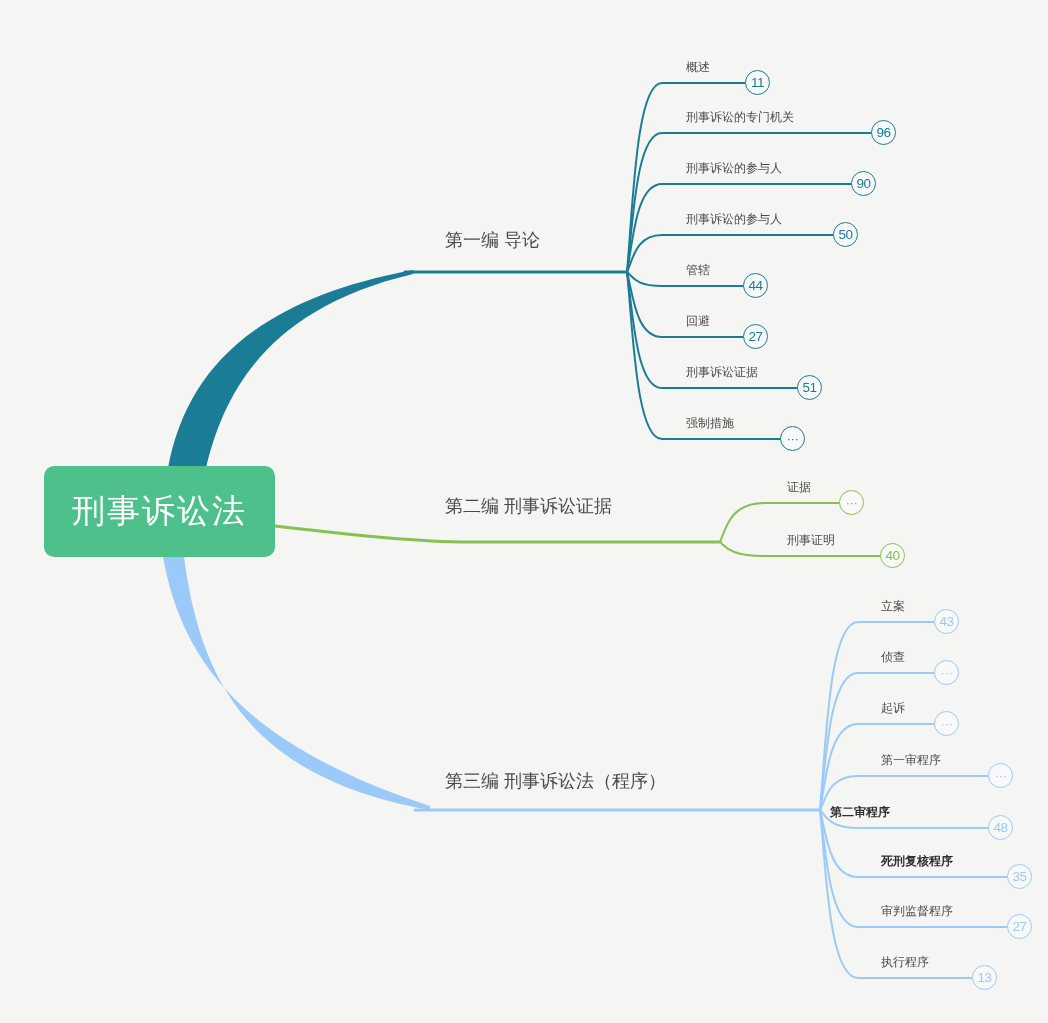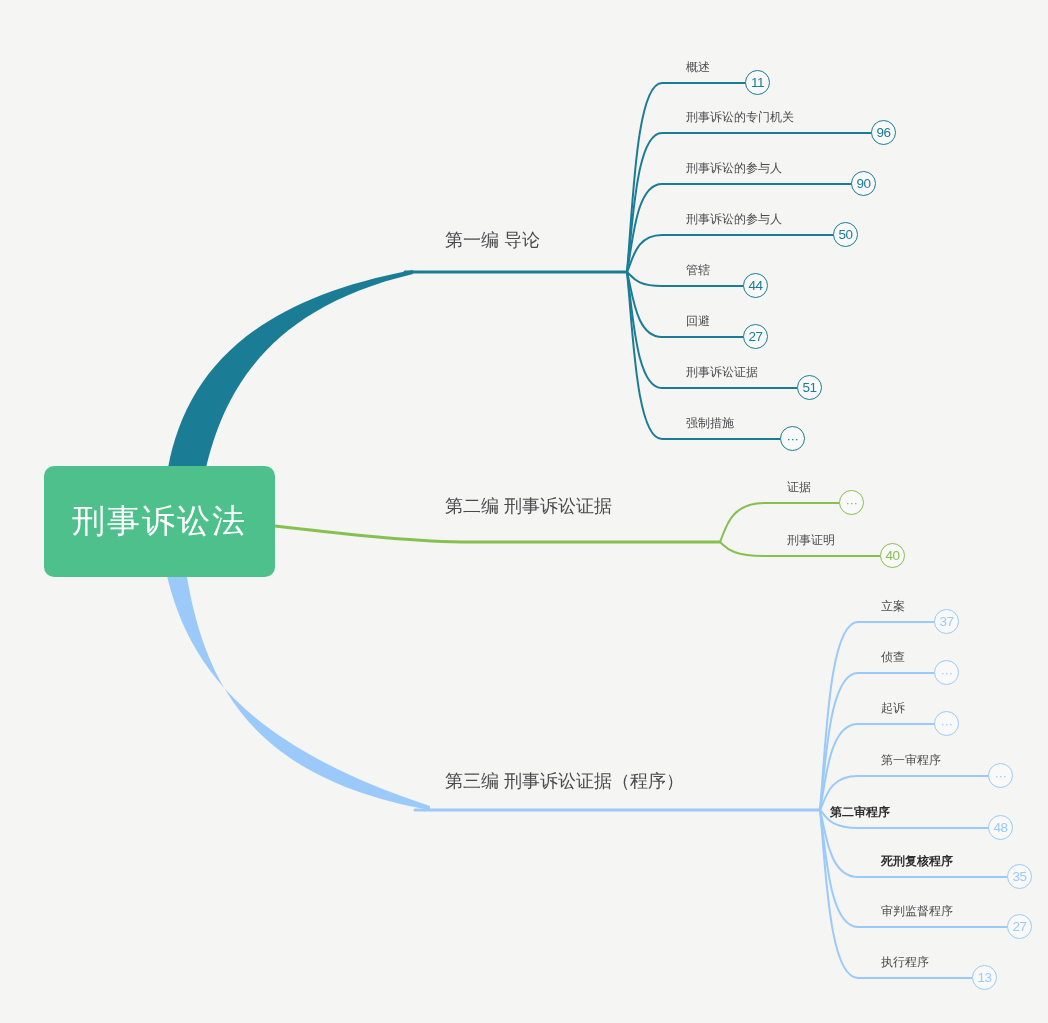--- a/index.html
+++ b/index.html
@@ -6,21 +6,21 @@
   body{font-family:"Liberation Sans","DejaVu Sans",sans-serif;}
   .canvas{position:relative;width:1048px;height:1023px;background:var(--background);overflow:hidden;}
   .canvas svg{position:absolute;left:0;top:0;}
   .f1{fill:var(--branch1);}
   .s1{stroke:var(--branch1);fill:none;}
   .f3{fill:var(--branch3);}
   .s2{stroke:var(--branch2);fill:none;}
   .s3{stroke:var(--branch3);fill:none;}
   .trunk-line{stroke-width:3;stroke-linecap:round;}
   .fan{stroke-width:2;stroke-linecap:round;}
-  .root-node{position:absolute;left:44px;top:466px;width:231px;height:111px;background:var(--root);
+  .root-node{position:absolute;left:44px;top:466px;width:231px;height:91px;background:var(--root);
     border-radius:10px;display:flex;align-items:center;justify-content:center;}
   .root-node span{color:#fff;font-size:33px;letter-spacing:2px;}
   .branch-label{position:absolute;font-size:18px;color:var(--text);white-space:nowrap;}
   .t-label{position:absolute;font-size:12px;color:var(--text);white-space:nowrap;line-height:22px;}
   .t-label.bold{font-weight:700;color:var(--text_bold);}
   .badge{position:absolute;width:25px;height:25px;border-radius:50%;box-sizing:border-box;
     background:#f8f9f8;border:1.5px solid;display:flex;align-items:center;justify-content:center;
     font-size:13.5px;letter-spacing:-0.5px;}
   .badge.b1{border-color:var(--branch1);color:var(--branch1);}
   .badge.b2{border-color:var(--branch2);color:var(--branch2);}
@@ -61,21 +61,21 @@
     <path class="s3 fan" d="M820,810 C826,851 829,927 858,927 H1007"></path>
     <path class="s3 fan" d="M820,810 C826,869 829,978 858,978 H972"></path>
   </svg>
 
   <div class="root-node">
     <span>刑事诉讼法</span>
   </div>
 
   <span class="branch-label" style="left:445px;top:228px">第一编 导论</span>
   <span class="branch-label" style="left:445px;top:494px">第二编 刑事诉讼证据</span>
-  <span class="branch-label" style="left:445px;top:769px">第三编 刑事诉讼证据（程序）</span>
+  <span class="branch-label" style="left:445px;top:769px">第三编 刑事诉讼法（程序）</span>
 
   <span class="t-label" style="left:686px;top:56px">概述</span>
   <span class="badge b1" style="left:745px;top:70px">11</span>
   <span class="t-label" style="left:686px;top:106px">刑事诉讼的专门机关</span>
   <span class="badge b1" style="left:871px;top:120px">96</span>
   <span class="t-label" style="left:686px;top:157px">刑事诉讼的参与人</span>
   <span class="badge b1" style="left:851px;top:171px">90</span>
   <span class="t-label" style="left:686px;top:208px">刑事诉讼的参与人</span>
   <span class="badge b1" style="left:833px;top:222px">50</span>
   <span class="t-label" style="left:686px;top:259px">管辖</span>
@@ -86,21 +86,21 @@
   <span class="badge b1" style="left:797px;top:375px">51</span>
   <span class="t-label" style="left:686px;top:412px">强制措施</span>
   <span class="badge b1" style="left:780px;top:426px">···</span>
 
   <span class="t-label" style="left:787px;top:476px">证据</span>
   <span class="badge b2" style="left:839px;top:490px">···</span>
   <span class="t-label" style="left:787px;top:529px">刑事证明</span>
   <span class="badge b2" style="left:880px;top:543px">40</span>
 
   <span class="t-label" style="left:881px;top:595px">立案</span>
-  <span class="badge b3" style="left:934px;top:609px">37</span>
+  <span class="badge b3" style="left:934px;top:609px">43</span>
   <span class="t-label" style="left:881px;top:646px">侦查</span>
   <span class="badge b3" style="left:934px;top:660px">···</span>
   <span class="t-label" style="left:881px;top:697px">起诉</span>
   <span class="badge b3" style="left:934px;top:711px">···</span>
   <span class="t-label" style="left:881px;top:749px">第一审程序</span>
   <span class="badge b3" style="left:988px;top:763px">···</span>
   <span class="t-label bold" style="left:830px;top:801px">第二审程序</span>
   <span class="badge b3" style="left:988px;top:815px">48</span>
   <span class="t-label bold" style="left:881px;top:850px">死刑复核程序</span>
   <span class="badge b3" style="left:1007px;top:864px">35</span>

